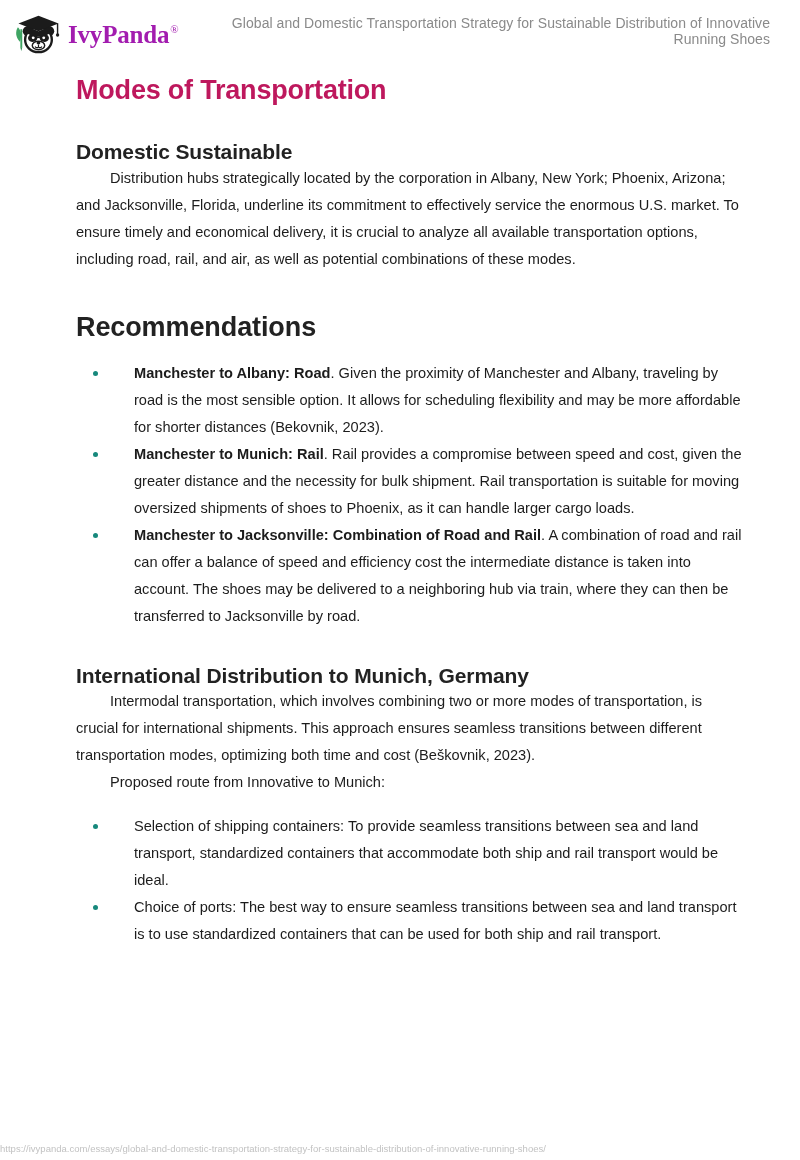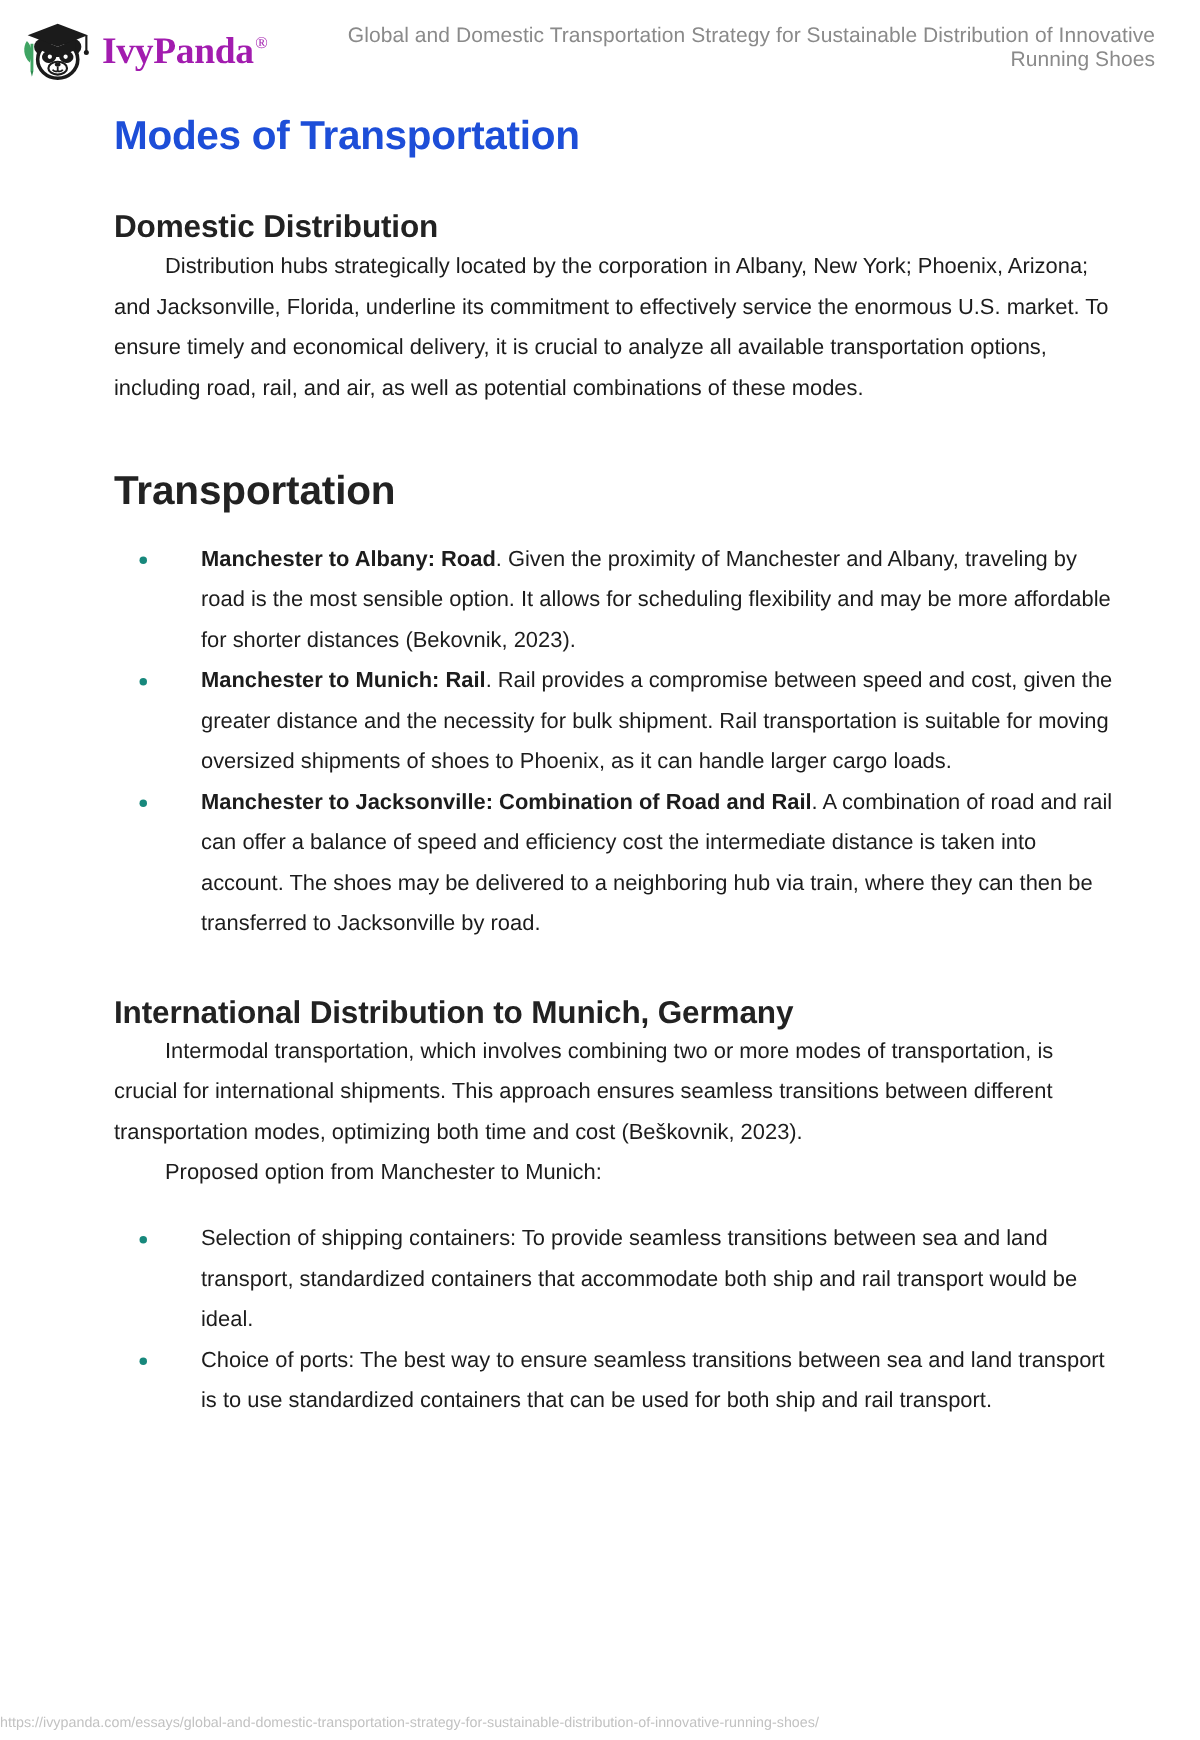--- a/index.html
+++ b/index.html
@@ -71,21 +71,21 @@
   .content {
     padding: 0 58px 0 76px;
     box-sizing: border-box;
   }
 
   h1.doc-title {
     font-size: 27px;
     font-weight: bold;
     line-height: 1.2;
     margin: 26px 0 0 0;
-    color: #1d4ed8;
+    color: #be185d;
     letter-spacing: -0.2px;
   }
   h2.section-title {
     font-size: 21px;
     font-weight: bold;
     line-height: 1.2;
     margin: 33px 0 0 0;
     color: #222222;
     letter-spacing: -0.1px;
   }
@@ -181,39 +181,39 @@
     <span class="brand-wordmark"><span>IvyPanda</span><sup>®</sup></span>
   </div>
 
   <div class="header-title">Global and Domestic Transportation Strategy for Sustainable Distribution of Innovative Running Shoes</div>
 </div>
 
 <div class="content">
 
   <h1 class="doc-title">Modes of Transportation</h1>
 
-  <h2 class="section-title">Domestic Distribution</h2>
+  <h2 class="section-title">Domestic Sustainable</h2>
   <p class="body-text">Distribution hubs strategically located by the corporation in Albany, New York; Phoenix, Arizona; and Jacksonville, Florida, underline its commitment to effectively service the enormous U.S. market. To ensure timely and economical delivery, it is crucial to analyze all available transportation options, including road, rail, and air, as well as potential combinations of these modes.</p>
 
-  <h2 class="section-title big">Transportation</h2>
+  <h2 class="section-title big">Recommendations</h2>
   <ul class="bullets">
     <li>
       <span class="bullet-dot"></span><b>Manchester to Albany: Road</b><span>. Given the proximity of Manchester and Albany, traveling by road is the most sensible option. It allows for scheduling flexibility and may be more affordable for shorter distances (Bekovnik, 2023).</span>
     </li>
     <li>
       <span class="bullet-dot"></span><b>Manchester to Munich: Rail</b><span>. Rail provides a compromise between speed and cost, given the greater distance and the necessity for bulk shipment. Rail transportation is suitable for moving oversized shipments of shoes to Phoenix, as it can handle larger cargo loads.</span>
     </li>
     <li>
       <span class="bullet-dot"></span><b>Manchester to Jacksonville: Combination of Road and Rail</b><span>. A combination of road and rail can offer a balance of speed and efficiency cost the intermediate distance is taken into account. The shoes may be delivered to a neighboring hub via train, where they can then be transferred to Jacksonville by road.</span>
     </li>
   </ul>
 
   <h2 class="section-title">International Distribution to Munich, Germany</h2>
   <p class="body-text">Intermodal transportation, which involves combining two or more modes of transportation, is crucial for international shipments. This approach ensures seamless transitions between different transportation modes, optimizing both time and cost (Beškovnik, 2023).</p>
-  <p class="body-text">Proposed option from Manchester to Munich:</p>
+  <p class="body-text">Proposed route from Innovative to Munich:</p>
   <ul class="bullets">
     <li>
       <span class="bullet-dot"></span><span>Selection of shipping containers: To provide seamless transitions between sea and land transport, standardized containers that accommodate both ship and rail transport would be ideal.</span>
     </li>
     <li>
       <span class="bullet-dot"></span><span>Choice of ports: The best way to ensure seamless transitions between sea and land transport is to use standardized containers that can be used for both ship and rail transport.</span>
     </li>
   </ul>
 
 </div>

